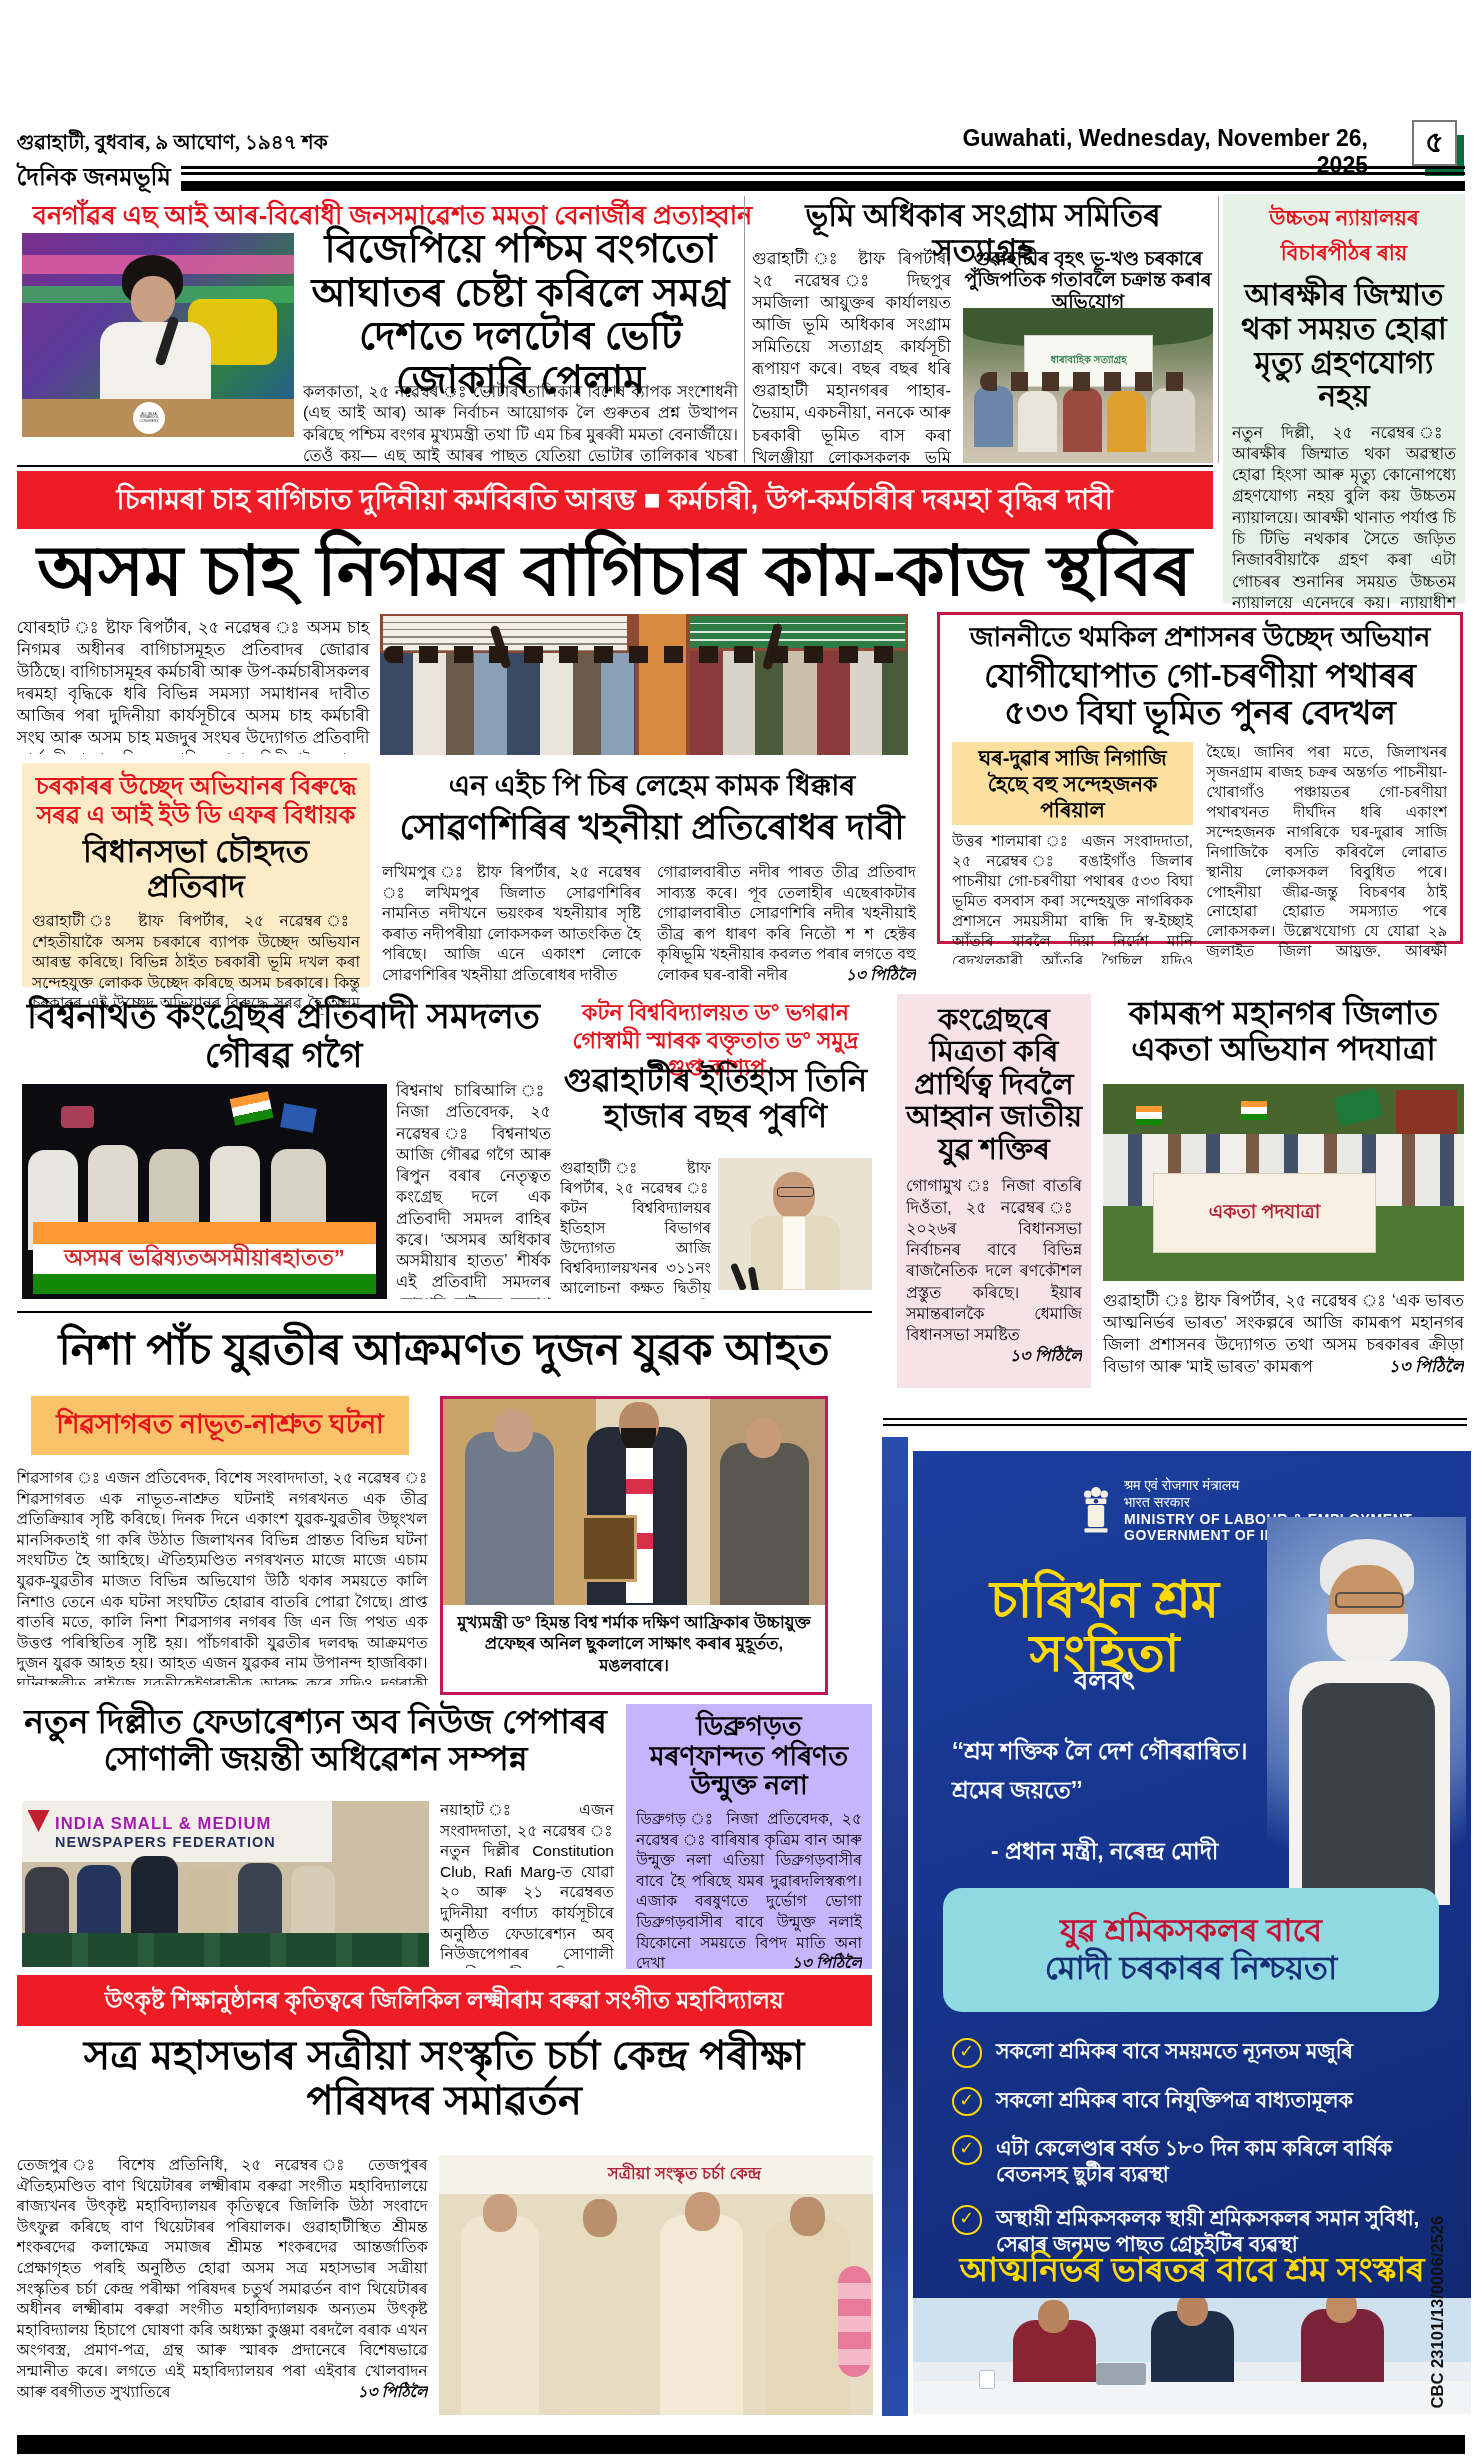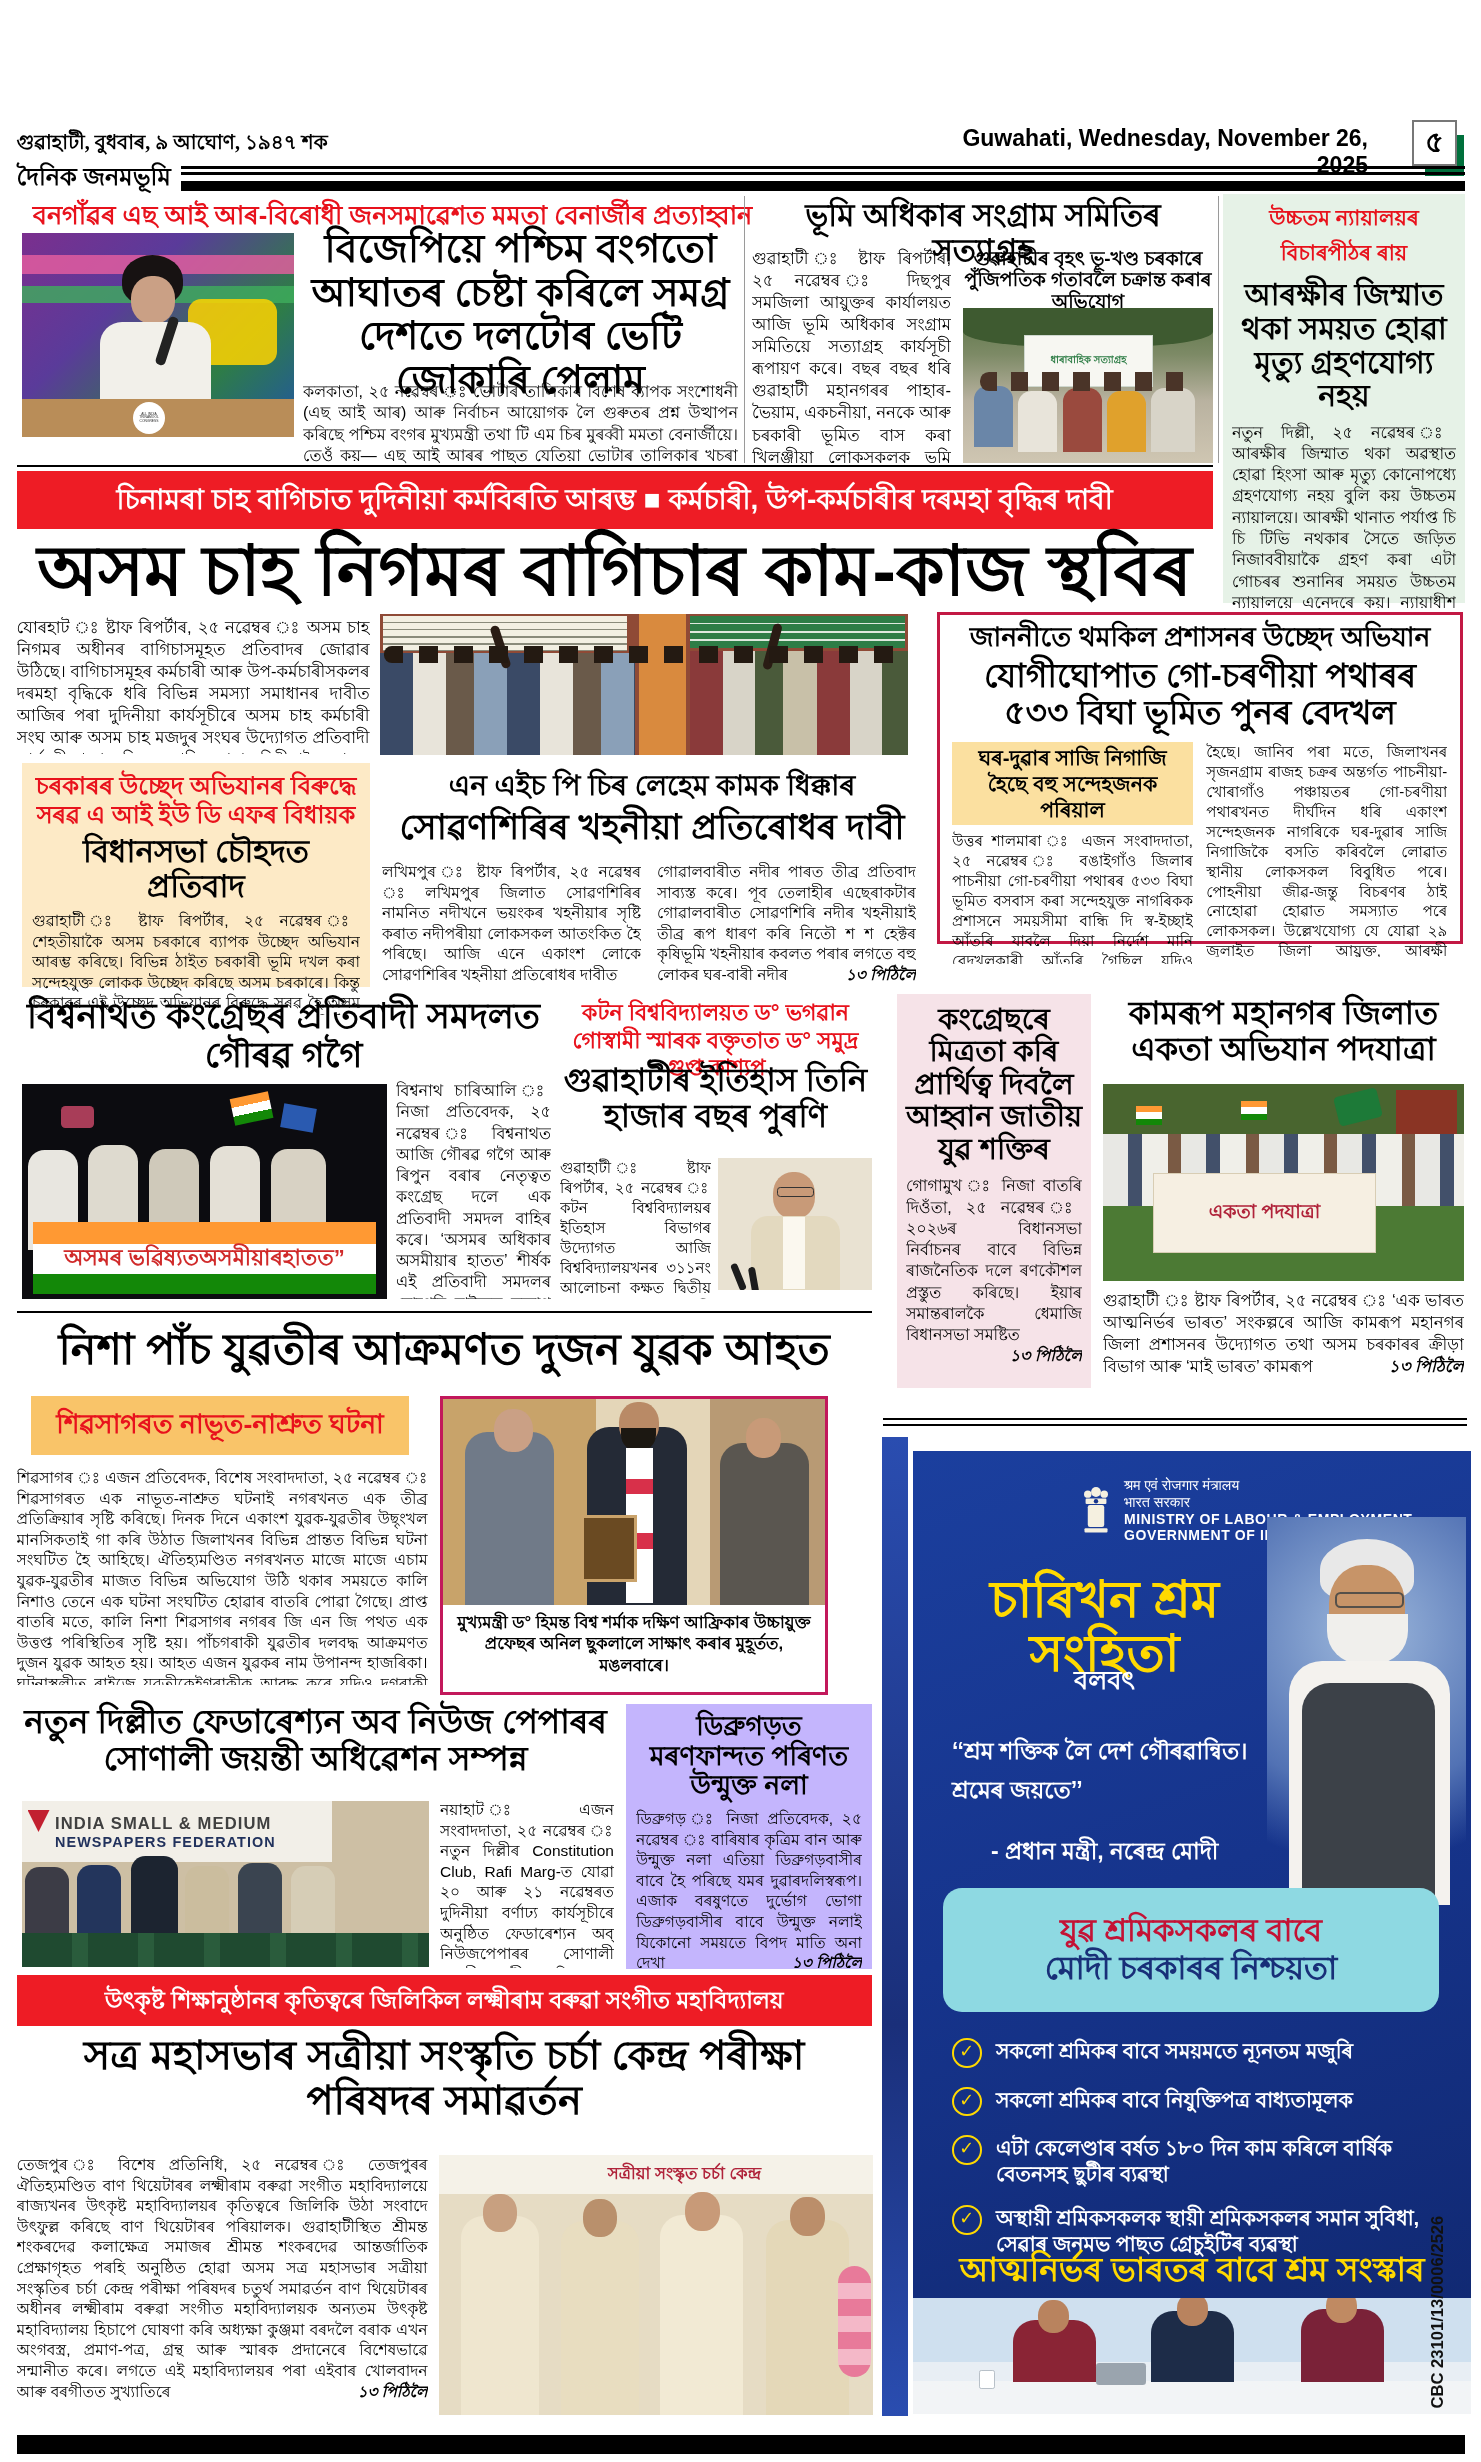--- a/index.html
+++ b/index.html
@@ -231,21 +231,21 @@
       <span class="shape" style="left:277px;top:44px;width:89px;height:162px;background:#5a5650;border-radius:22px 22px 0 0;"></span>
       <span class="shape" style="left:303px;top:19px;width:35px;height:40px;background:#c89a78;border-radius:46%;"></span>
     </div>
     <div class="b" style="font-size:16.6px;line-height:1.3;text-align:center;padding:6.6px 11px;">মুখ্যমন্ত্ৰী ড° হিমন্ত বিশ্ব শৰ্মাক দক্ষিণ আফ্ৰিকাৰ উচ্চায়ুক্ত প্ৰফেছৰ অনিল ছুকলালে সাক্ষাৎ কৰাৰ মুহূৰ্তত, মঙলবাৰে।</div>
   </div>
 
   <div class="abs rule" style="left:16.6px;top:1695px;width:855px;height:0px;"></div>
   <div class="abs hl" style="left:16.6px;top:1704px;width:598px;font-size:33px;">নতুন দিল্লীত ফেডাৰেশ্যন অব নিউজ পেপাৰৰ সোণালী জয়ন্তী অধিৱেশন সম্পন্ন</div>
   <div class="abs photo" style="left:22px;top:1801px;width:407px;height:166px;background:#cdbfa4;">
     <span class="shape" style="left:0;top:0;width:310px;height:61px;background:#f2efe8;display:flex;flex-direction:column;justify-content:center;padding-left:33px;box-sizing:border-box;">
-      <span style="font-size:16.6px;color:#404040;font-weight:bold;letter-spacing:1.1px;">INDIA SMALL &amp; MEDIUM</span>
+      <span style="font-size:16.6px;color:#a21caf;font-weight:bold;letter-spacing:1.1px;">INDIA SMALL &amp; MEDIUM</span>
       <span style="font-size:14.4px;color:#21315c;font-weight:bold;letter-spacing:1.1px;">NEWSPAPERS FEDERATION</span>
     </span>
     <span class="shape" style="left:5.5px;top:8.9px;width:22px;height:22px;background:#c22030;clip-path:polygon(0 0,100% 0,50% 100%);"></span>
     <span class="shape" style="left:3.3px;top:66px;width:44px;height:83px;background:#3c3c46;border-radius:14.4px 14.4px 0 0;"></span>
     <span class="shape" style="left:55px;top:64px;width:44px;height:85px;background:#23355c;border-radius:14.4px 14.4px 0 0;"></span>
     <span class="shape" style="left:109px;top:55px;width:47px;height:94px;background:#1c2430;border-radius:14.4px 14.4px 0 0;"></span>
     <span class="shape" style="left:163px;top:65px;width:44px;height:84px;background:#cbbd9e;border-radius:14.4px 14.4px 0 0;"></span>
     <span class="shape" style="left:216px;top:62px;width:44px;height:87px;background:#3a4450;border-radius:14.4px 14.4px 0 0;"></span>
     <span class="shape" style="left:269px;top:65px;width:44px;height:84px;background:#d6cdb6;border-radius:14.4px 14.4px 0 0;"></span>
     <span class="shape" style="left:0;top:132px;width:407px;height:34px;background:repeating-linear-gradient(90deg,#1f4a30 0 50px,#2a5c3c 50px 66px);"></span>

